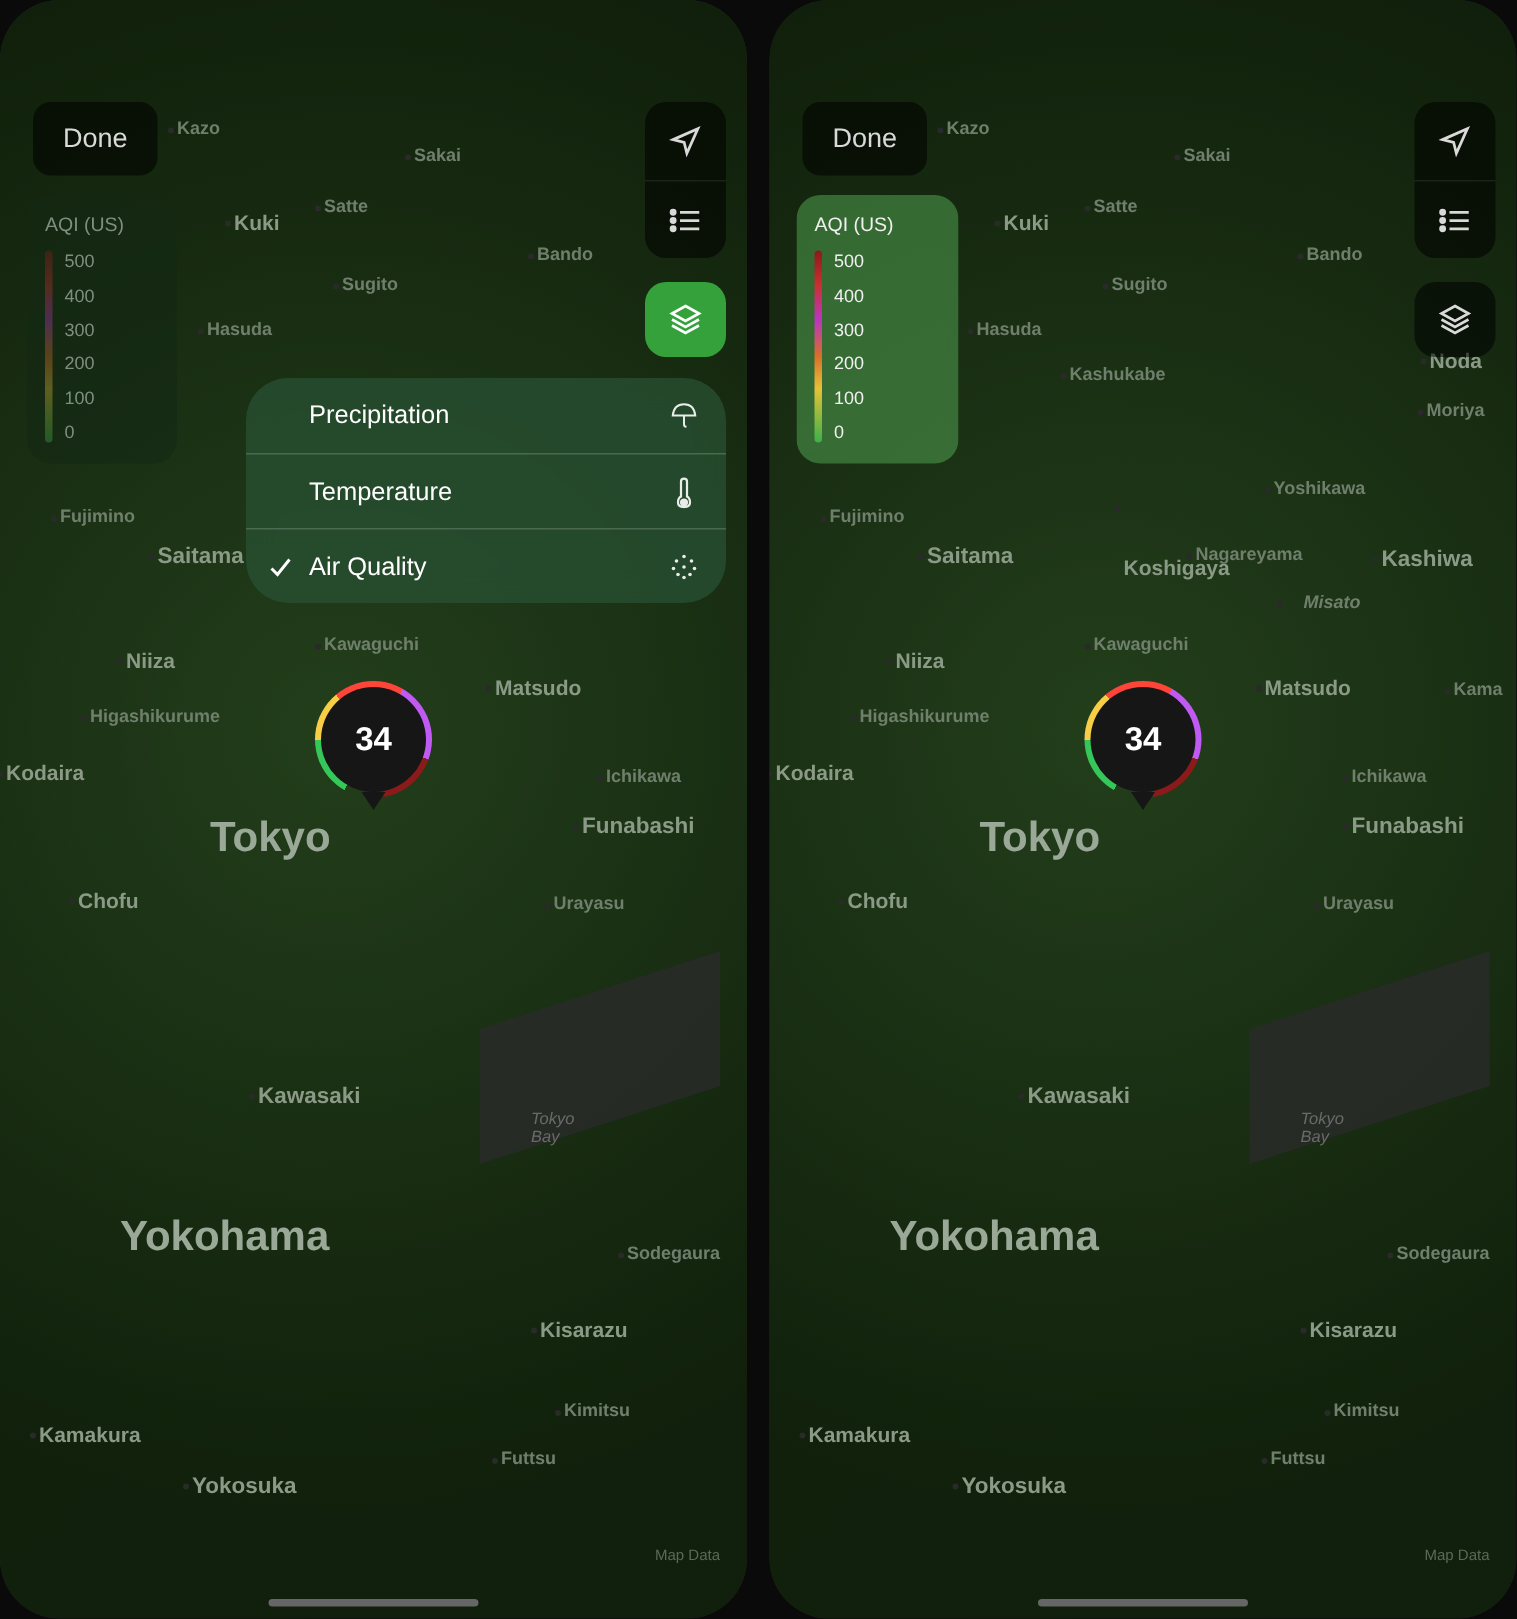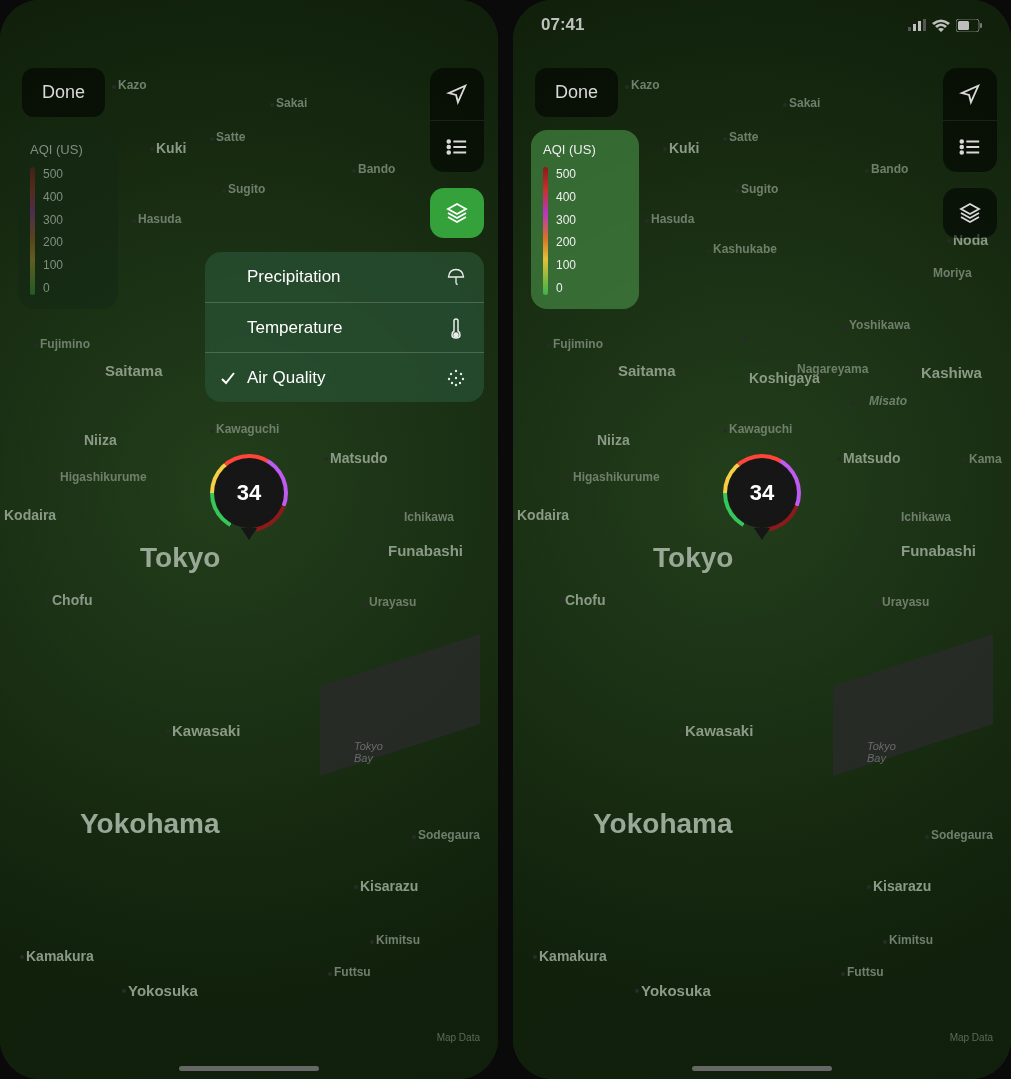--- a/index.html
+++ b/index.html
@@ -19,21 +19,21 @@
   
   .legend { position:absolute; left:18px; border-radius:16px; padding:12px 14px 14px 12px; z-index:35; font-size:12px; }
   .legend.dimmed { top:130px; width:100px; background:rgba(20,40,20,0.55); color:#7f8f7f; }
   .legend.bright { top:130px; width:108px; background:rgba(80,160,80,0.55); color:#f0f0f0; backdrop-filter:blur(4px); }
   .legend-title { font-size:13px; font-weight:500; margin-bottom:10px; }
   .legend-body { display:flex; gap:8px; align-items:stretch; }
   .legend-bar { width:5px; border-radius:3px; background:linear-gradient(to bottom,#8b1a1a 0%,#c93030 18%,#b836c0 36%,#d86f2a 55%,#e6c038 72%,#3bb24a 100%); }
   .legend-ticks { display:flex; flex-direction:column; justify-content:space-between; height:128px; font-size:12px; }
   .legend.dimmed .legend-bar { opacity:0.35; }
   
-  .layer-menu { position:absolute; top:252px; right:14px; width:279px; background:rgba(40,80,50,0.78); backdrop-filter:blur(10px); border-radius:16px; overflow:hidden; z-index:45; color:#fff; }
+  .layer-menu { position:absolute; top:252px; right:14px; width:320px; background:rgba(40,80,50,0.78); backdrop-filter:blur(10px); border-radius:28px; overflow:hidden; z-index:45; color:#fff; }
   .menu-row { display:flex; align-items:center; height:50px; padding:0 16px 0 12px; font-size:17px; }
   .menu-row + .menu-row { border-top:1px solid rgba(255,255,255,0.18); }
   .menu-check { width:22px; margin-right:8px; display:flex; justify-content:center; }
   .menu-label { flex:1; }
   .menu-icon { width:24px; display:flex; justify-content:center; opacity:0.9; }
   
   .city { position:absolute; color:#8a9a86; font-weight:600; z-index:10; white-space:nowrap; }
   .city.lg { font-size:28px; color:#9aa897; }
   .city.md { font-size:15px; }
   .city.sm { font-size:14px; }
@@ -209,45 +209,20 @@
         <div class="city xs" style="left: 334px; top: 965px;">Futtsu</div>
         <div class="dot" style="left: 328px; top: 972px;"></div>
       </div>
   </div>
 
   <span class="mapdata">Map Data</span>
   <div class="home-ind"></div>
 </div>
 
 <div class="phone">
-  <div class="status-bar">
-    <span>07:41</span>
-    <div class="status-right">
-      <span class="signal-icon">
-          <svg width="18" height="12">
-            <rect x="0" y="8" width="3" height="4" fill="#555"></rect>
-            <rect x="5" y="5" width="3" height="7" fill="#bfbfbf"></rect>
-            <rect x="10" y="2" width="3" height="10" fill="#bfbfbf"></rect>
-            <rect x="15" y="0" width="3" height="12" fill="#555"></rect>
-          </svg>
-        </span>
-      <span class="wifi-icon">
-          <svg width="18" height="13">
-            <path d="M9 13 L6 10 Q9 8 12 10 Z M3 7 Q9 2 15 7 L13 9 Q9 5 5 9 Z M0 4 Q9 -3 18 4 L16 6 Q9 0 2 6 Z" fill="#bfbfbf"></path>
-          </svg>
-        </span>
-      <span class="battery-icon">
-          <svg width="27" height="13">
-            <rect x="0" y="0" width="23" height="13" rx="3" fill="none" stroke="#777" stroke-width="1"></rect>
-            <rect x="2" y="2" width="11" height="9" rx="1.5" fill="#bfbfbf"></rect>
-            <rect x="24" y="4" width="2" height="5" rx="1" fill="#777"></rect>
-          </svg>
-        </span>
-    </div>
-  </div>
 
   <button class="done-btn">Done</button>
 
   <div class="ctrl-stack">
     <div class="ctrl-btn">
       <svg width="22" height="22" viewBox="0 0 24 24" fill="none" stroke="#d9d9d9" stroke-width="2">
           <path d="M3 11 L21 3 L13 21 L11 13 Z"></path>
         </svg>
     </div>
     <div class="ctrl-btn">
@@ -337,21 +312,21 @@
         <div class="city xs" style="left: 358px; top: 162px;">Bando</div>
         <div class="dot" style="left: 352px; top: 169px;"></div>
         <div class="city xs" style="left: 228px; top: 182px;">Sugito</div>
         <div class="dot" style="left: 222px; top: 189px;"></div>
         <div class="city xs" style="left: 138px; top: 212px;">Hasuda</div>
         <div class="dot" style="left: 132px; top: 219px;"></div>
         <div class="city xs" style="left: 200px; top: 242px;">Kashukabe</div>
         <div class="dot" style="left: 194px; top: 249px;"></div>
         <div class="city xs" style="left: 40px; top: 337px;">Fujimino</div>
         <div class="dot" style="left: 34px; top: 344px;"></div>
-        <div class="city xs" style="left: 420px; top: 266px;">Moriya</div>
+        <div class="city xs" style="left: 438px; top: 266px;">Moriya</div>
         <div class="dot" style="left: 432px; top: 273px;"></div>
         <div class="city xs" style="left: 336px; top: 318px;">Yoshikawa</div>
         <div class="dot" style="left: 330px; top: 325px;"></div>
         <div class="city xs" style="left: 284px; top: 362px;">Nagareyama</div>
         <div class="dot" style="left: 278px; top: 369px;"></div>
         <div class="city xs" style="left: 356px; top: 394px; font-style: italic;">Misato</div>
         <div class="dot" style="left: 338px; top: 401px;"></div>
         <div class="city xs" style="left: 456px; top: 452px;">Kama</div>
         <div class="dot" style="left: 450px; top: 459px;"></div>
         <div class="city xs" style="left: 216px; top: 422px;">Kawaguchi</div>

